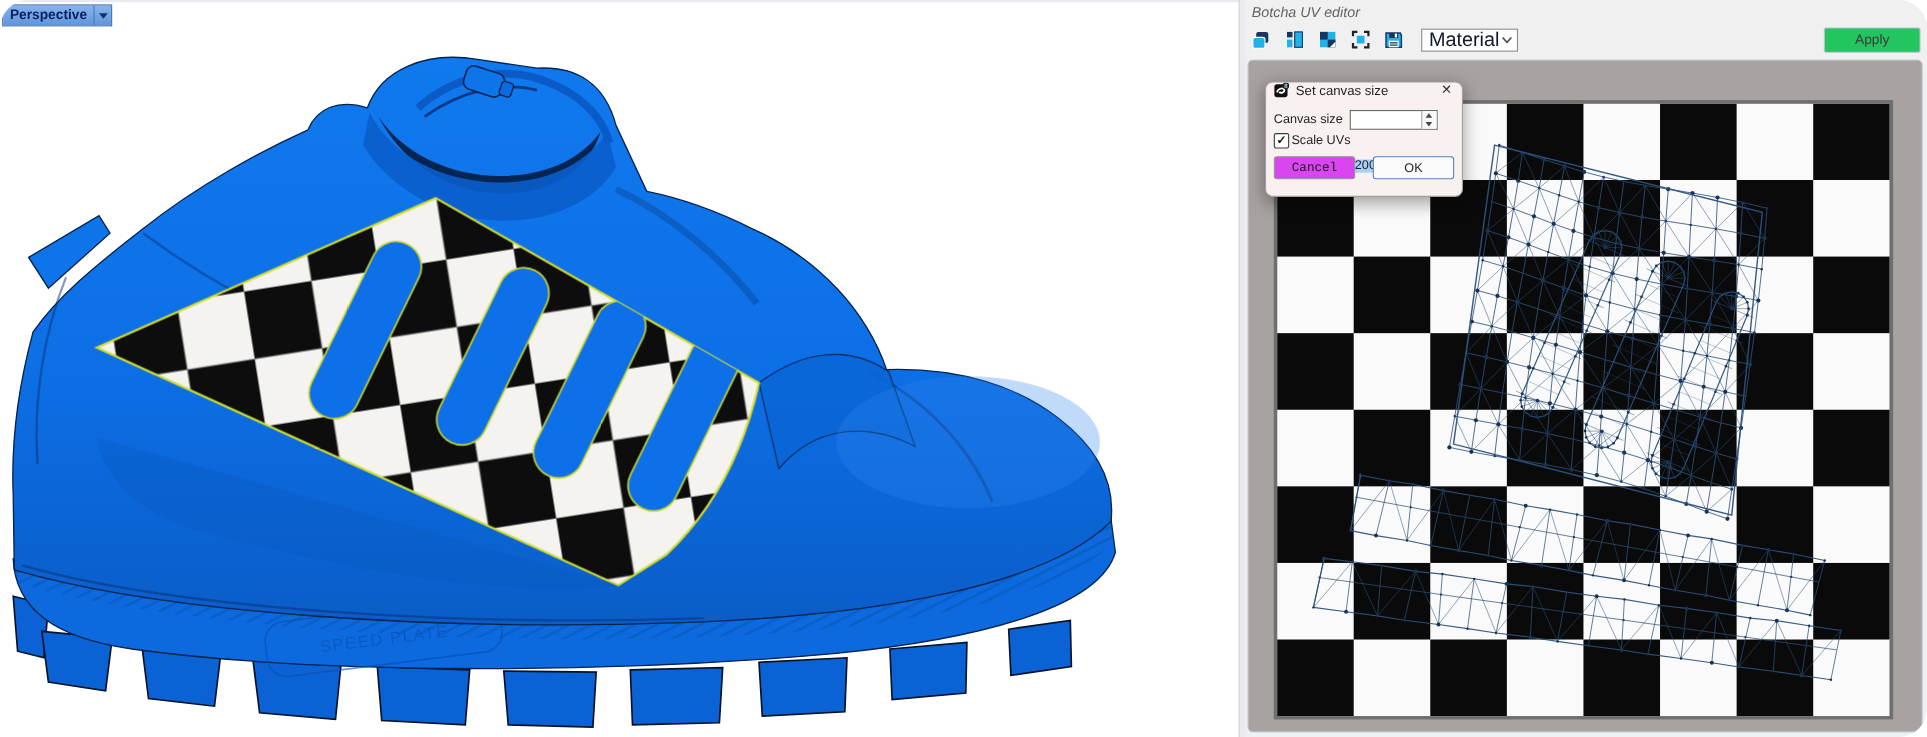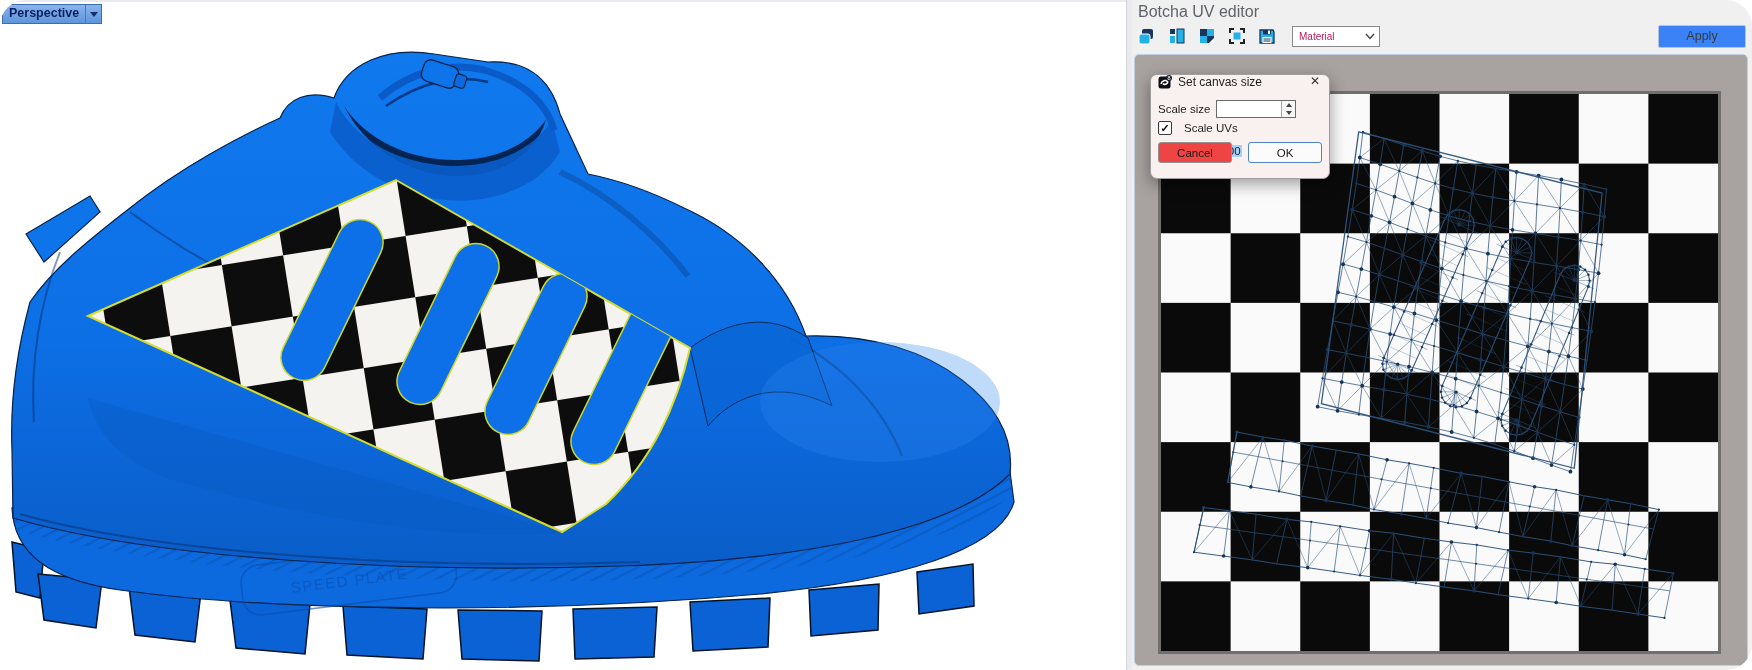--- a/index.html
+++ b/index.html
@@ -12,26 +12,26 @@
   #vp-tab .lbl{padding:1px 6px 0 6px;font-size:12.5px;font-weight:bold;color:#0a1f5e;}
   #vp-tab .arrow-box{width:15px;border-left:1px solid #4a7ab8;display:flex;align-items:center;justify-content:center;}
   #vp-tab .tri{width:0;height:0;border-left:4px solid transparent;border-right:4px solid transparent;border-top:5px solid #10306a;}
   #shoe-svg{position:absolute;left:0;top:0;}
 
   
   #splitter{position:absolute;left:1126px;top:0;width:6px;height:670px;background:#e9e9ee;border-left:1px solid #d4d4dc;border-right:1px solid #d4d4dc;}
 
   
   #panel{position:absolute;left:1132px;top:0;width:620px;height:670px;background:#f1f0f0;}
-  #panel-title{position:absolute;left:6px;top:3px;font-size:16px;color:#5f6368;}
+  #panel-title{position:absolute;left:6px;top:3px;font-size:13px;color:#5f6368;font-style:italic;}
   #toolbar{position:absolute;left:4px;top:24px;width:612px;height:24px;display:flex;align-items:center;gap:8px;}
   .tb-btn{width:22px;height:22px;display:flex;align-items:center;justify-content:center;border-radius:3px;cursor:pointer;}
   #material-combo{margin-left:6px;width:88px;height:21px;background:#fff;border:1px solid #8a8a8a;display:flex;align-items:center;padding:0 4px 0 6px;box-sizing:border-box;}
-  #material-combo .val{font-size:10px;color:#be185d;flex:1;}
-  #apply-btn{margin-left:auto;margin-right:2px;width:86px;height:21px;background:#3b82f6;border:1px solid #b5c4da;border-radius:2px;
+  #material-combo .val{font-size:18px;color:#0f172a;flex:1;}
+  #apply-btn{margin-left:auto;margin-right:2px;width:86px;height:21px;background:#22c55e;border:1px solid #b5c4da;border-radius:2px;
              font-size:12.5px;color:#3a3a3a;display:flex;align-items:center;justify-content:center;cursor:pointer;}
 
   #uv-group{position:absolute;left:2px;top:54px;width:614px;height:612px;border:1px solid #c2cfe0;border-radius:5px;background:#a8a2a0;box-sizing:border-box;}
   #uv-canvas{position:absolute;left:23px;top:36px;width:557px;height:557px;border:3px solid #6f6f6f;}
   #uv-mesh{position:absolute;left:0;top:0;}
 
   
   #dlg{position:absolute;left:1150px;top:74px;width:180px;height:105px;background:#f8f1ef;border:1px solid #a0a0a0;border-radius:7px;
        box-shadow:0 5px 16px rgba(0,0,0,.38);z-index:20;box-sizing:border-box;font-size:11.5px;color:#1f1f1f;}
   #dlg-title{display:flex;height:22px;padding:0 7px;cursor:default;}
@@ -40,24 +40,24 @@
   .dlg-row{display:flex;align-items:center;padding:0 7px;margin-top:3px;}
   #cs-field{margin-left:6px;width:80px;height:18px;background:#fff;border:1px solid #6b6b6b;display:flex;align-items:stretch;box-sizing:border-box;}
   #cs-field .val{flex:1;display:flex;align-items:flex-start;padding-left:3px;margin-top:44px;}
   #cs-field .sel{background:#a8d0f8;padding:0 1px;}
   #spinner{width:13px;border-left:1px solid #a8a8a8;display:flex;flex-direction:column;background:#f7f7f7;}
   .sp-btn{flex:1;display:flex;align-items:center;justify-content:center;cursor:pointer;}
   .sp-tri-up{width:0;height:0;border-left:3px solid transparent;border-right:3px solid transparent;border-bottom:4px solid #444;}
   .sp-tri-dn{width:0;height:0;border-left:3px solid transparent;border-right:3px solid transparent;border-top:4px solid #444;}
   #chk{width:12px;height:12px;background:#fff;border:1.4px solid #3a3a3a;border-radius:2px;display:flex;align-items:center;justify-content:center;
        font-size:11px;font-weight:bold;color:#111;cursor:pointer;box-sizing:content-box;line-height:1;}
-  #chk-label{margin-left:12px;}
+  #chk-label{margin-left:2px;}
   #dlg-buttons{display:flex;justify-content:space-between;padding:0 7px;margin-top:7px;}
   .dlg-btn{width:74px;height:21px;display:flex;align-items:center;justify-content:center;font-size:11.5px;color:#1a1a1a;cursor:pointer;box-sizing:border-box;}
-  #btn-cancel{background:#ef4444;border:1px solid #929292;border-radius:3px;}
+  #btn-cancel{background:#d946ef;border:1px solid #929292;border-radius:3px;font-family:Liberation Mono, monospace;}
   #btn-ok{background:#fbfbfb;border:1.5px solid #4f84c4;border-radius:3px;}
 </style>
 </head>
 <body>
 
 <div id="app">
 
   <div id="viewport">
     <div id="vp-tab">
       <span class="lbl">Perspective</span>
@@ -919,21 +919,21 @@
         <rect x="0.5" y="1.5" width="12" height="12" rx="2.5" fill="#111"></rect>
         <path d="M3,9 C3.5,5.5 8,4.5 9.5,6.5 C10.5,8.5 6.5,10.5 5,8.5" fill="none" stroke="#fff" stroke-width="1.6"></path>
         <circle cx="11" cy="3" r="3" fill="#123"></circle>
         <text x="11" y="5" text-anchor="middle" font-size="5.5" fill="#fff" font-family="Liberation Sans, sans-serif">8</text>
       </svg>
       <span class="txt">Set canvas size</span>
       <span id="dlg-close">✕</span>
     </div>
 
     <div class="dlg-row">
-      <span>Scale size</span>
+      <span>Canvas size</span>
       <div id="cs-field">
         <span class="val">
             <span class="sel">200</span>
           </span>
         <div id="spinner">
           <span class="sp-btn">
               <span class="sp-tri-up"></span>
             </span>
           <span class="sp-btn">
               <span class="sp-tri-dn"></span>

